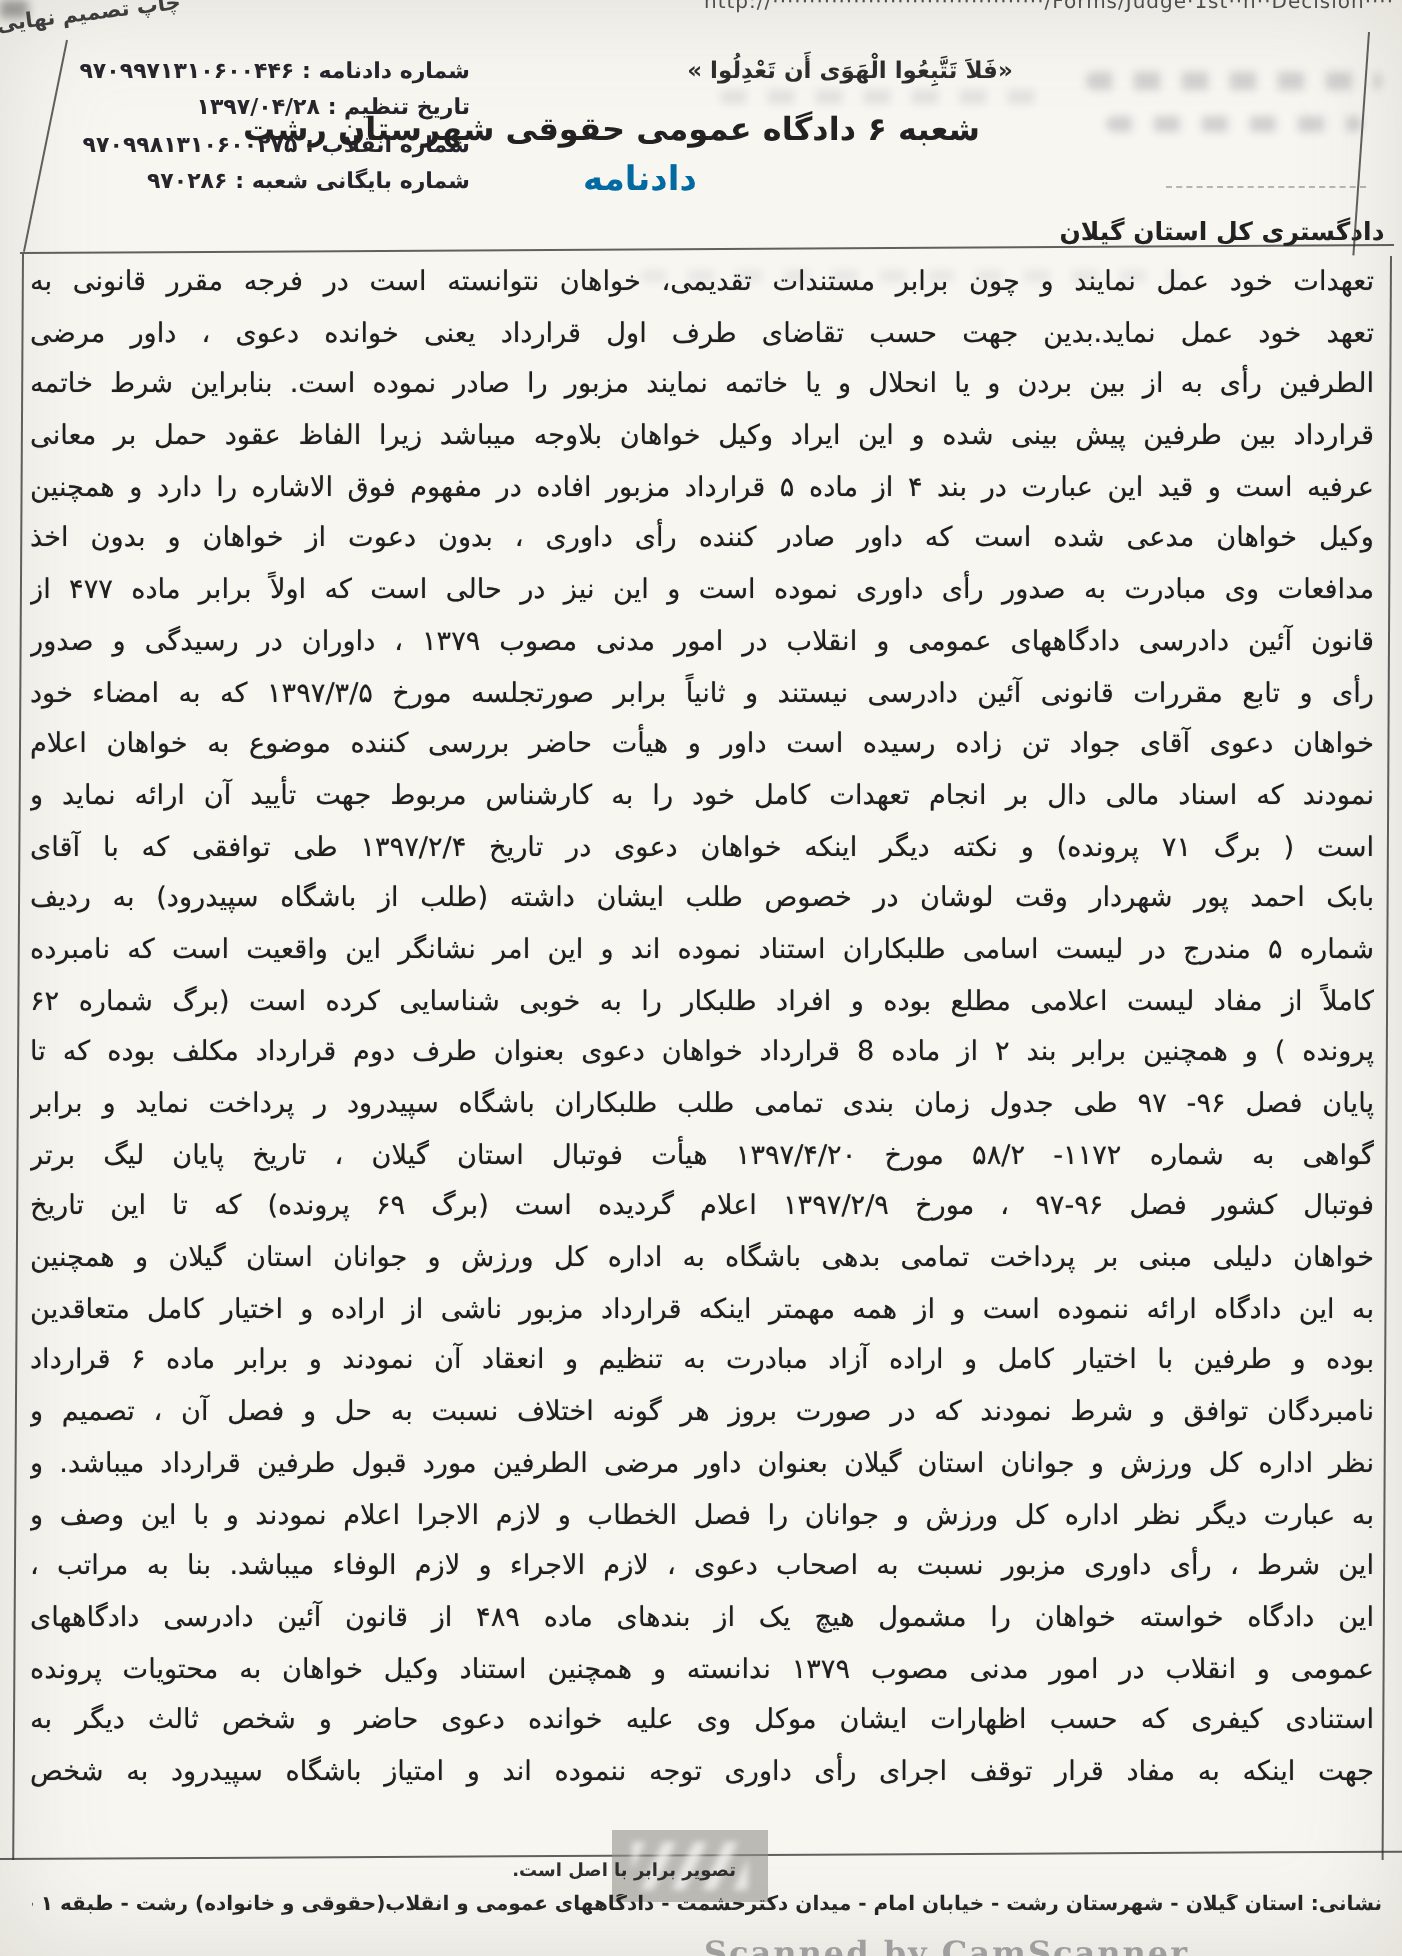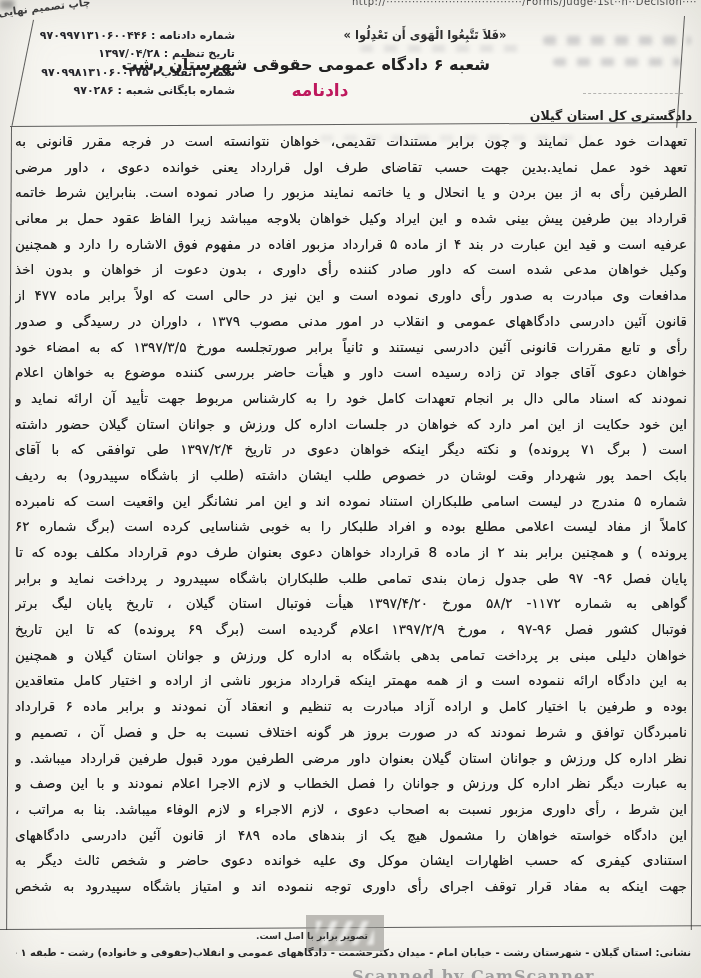--- a/index.html
+++ b/index.html
@@ -98,21 +98,21 @@
     color: #222;
   }
   .doc-title {
     position: absolute;
     top: 80px; left: 220px;
     width: 200px;
     text-align: center;
     direction: rtl;
     font-size: 17px;
     font-weight: bold;
-    color: #be185d;
+    color: #0369a1;
   }
   .justice-dept {
     position: absolute;
     top: 108px; left: 528px;
     width: 166px;
     text-align: center;
     direction: rtl;
     font-size: 12.5px;
     font-weight: bold;
     white-space: nowrap;
@@ -238,37 +238,37 @@
       <div class="body-line">تعهد خود عمل نماید.بدین جهت حسب تقاضای طرف اول قرارداد یعنی خوانده دعوی ، داور مرضی</div>
       <div class="body-line">الطرفین رأی به از بین بردن و یا انحلال و یا خاتمه نمایند مزبور را صادر نموده است. بنابراین شرط خاتمه</div>
       <div class="body-line">قرارداد بین طرفین پیش بینی شده و این ایراد وکیل خواهان بلاوجه میباشد زیرا الفاظ عقود حمل بر معانی</div>
       <div class="body-line">عرفیه است و قید این عبارت در بند ۴ از ماده ۵ قرارداد مزبور افاده در مفهوم فوق الاشاره را دارد و همچنین</div>
       <div class="body-line">وکیل خواهان مدعی شده است که داور صادر کننده رأی داوری ، بدون دعوت از خواهان و بدون اخذ</div>
       <div class="body-line">مدافعات وی مبادرت به صدور رأی داوری نموده است و این نیز در حالی است که اولاً برابر ماده ۴۷۷ از</div>
       <div class="body-line">قانون آئین دادرسی دادگاههای عمومی و انقلاب در امور مدنی مصوب ۱۳۷۹ ، داوران در رسیدگی و صدور</div>
       <div class="body-line">رأی و تابع مقررات قانونی آئین دادرسی نیستند و ثانیاً برابر صورتجلسه مورخ ۱۳۹۷/۳/۵ که به امضاء خود</div>
       <div class="body-line">خواهان دعوی آقای جواد تن زاده رسیده است داور و هیأت حاضر بررسی کننده موضوع به خواهان اعلام</div>
       <div class="body-line">نمودند که اسناد مالی دال بر انجام تعهدات کامل خود را به کارشناس مربوط جهت تأیید آن ارائه نماید و</div>
-      <div class="body-line">این خود حکایت از این امر دارد که خواهان در جلسات اداره کل ورزش و جوانان استان گیلان حضور داشته</div>
       <div class="body-line">است ( برگ ۷۱ پرونده) و نکته دیگر اینکه خواهان دعوی در تاریخ ۱۳۹۷/۲/۴ طی توافقی که با آقای</div>
       <div class="body-line">بابک احمد پور شهردار وقت لوشان در خصوص طلب ایشان داشته (طلب از باشگاه سپیدرود) به ردیف</div>
       <div class="body-line">شماره ۵ مندرج در لیست اسامی طلبکاران استناد نموده اند و این امر نشانگر این واقعیت است که نامبرده</div>
       <div class="body-line">کاملاً از مفاد لیست اعلامی مطلع بوده و افراد طلبکار را به خوبی شناسایی کرده است (برگ شماره ۶۲</div>
       <div class="body-line">پرونده ) و همچنین برابر بند ۲ از ماده 8 قرارداد خواهان دعوی بعنوان طرف دوم قرارداد مکلف بوده که تا</div>
       <div class="body-line">پایان فصل ۹۶- ۹۷ طی جدول زمان بندی تمامی طلب طلبکاران باشگاه سپیدرود ر پرداخت نماید و برابر</div>
       <div class="body-line">گواهی به شماره ۱۱۷۲- ۵۸/۲ مورخ ۱۳۹۷/۴/۲۰ هیأت فوتبال استان گیلان ، تاریخ پایان لیگ برتر</div>
       <div class="body-line">فوتبال کشور فصل ۹۶-۹۷ ، مورخ ۱۳۹۷/۲/۹ اعلام گردیده است (برگ ۶۹ پرونده) که تا این تاریخ</div>
       <div class="body-line">خواهان دلیلی مبنی بر پرداخت تمامی بدهی باشگاه به اداره کل ورزش و جوانان استان گیلان و همچنین</div>
       <div class="body-line">به این دادگاه ارائه ننموده است و از همه مهمتر اینکه قرارداد مزبور ناشی از اراده و اختیار کامل متعاقدین</div>
       <div class="body-line">بوده و طرفین با اختیار کامل و اراده آزاد مبادرت به تنظیم و انعقاد آن نمودند و برابر ماده ۶ قرارداد</div>
       <div class="body-line">نامبردگان توافق و شرط نمودند که در صورت بروز هر گونه اختلاف نسبت به حل و فصل آن ، تصمیم و</div>
       <div class="body-line">نظر اداره کل ورزش و جوانان استان گیلان بعنوان داور مرضی الطرفین مورد قبول طرفین قرارداد میباشد. و</div>
       <div class="body-line">به عبارت دیگر نظر اداره کل ورزش و جوانان را فصل الخطاب و لازم الاجرا اعلام نمودند و با این وصف و</div>
       <div class="body-line">این شرط ، رأی داوری مزبور نسبت به اصحاب دعوی ، لازم الاجراء و لازم الوفاء میباشد. بنا به مراتب ،</div>
       <div class="body-line">این دادگاه خواسته خواهان را مشمول هیچ یک از بندهای ماده ۴۸۹ از قانون آئین دادرسی دادگاههای</div>
+      <div class="body-line">عمومی و انقلاب در امور مدنی مصوب ۱۳۷۹ ندانسته و همچنین استناد وکیل خواهان به محتویات پرونده</div>
       <div class="body-line">استنادی کیفری که حسب اظهارات ایشان موکل وی علیه خوانده دعوی حاضر و شخص ثالث دیگر به</div>
       <div class="body-line">جهت اینکه به مفاد قرار توقف اجرای رأی داوری توجه ننموده اند و امتیاز باشگاه سپیدرود به شخص</div>
     </div>
 
   <div class="rule h" style="left:0;top:929px;width:701px;transform:rotate(-0.3deg);"></div>
   <div class="gray-box"></div>
   <div class="certify">تصویر برابر با اصل است.</div>
   <div class="address">نشانی: استان گیلان - شهرستان رشت - خیابان امام - میدان دکترحشمت - دادگاههای عمومی و انقلاب(حقوقی و خانواده) رشت - طبقه ۱ - اتاق شماره ۲۱۷ - کدپستی</div>
   <div class="scanner-credit">Scanned by CamScanner</div>
 

